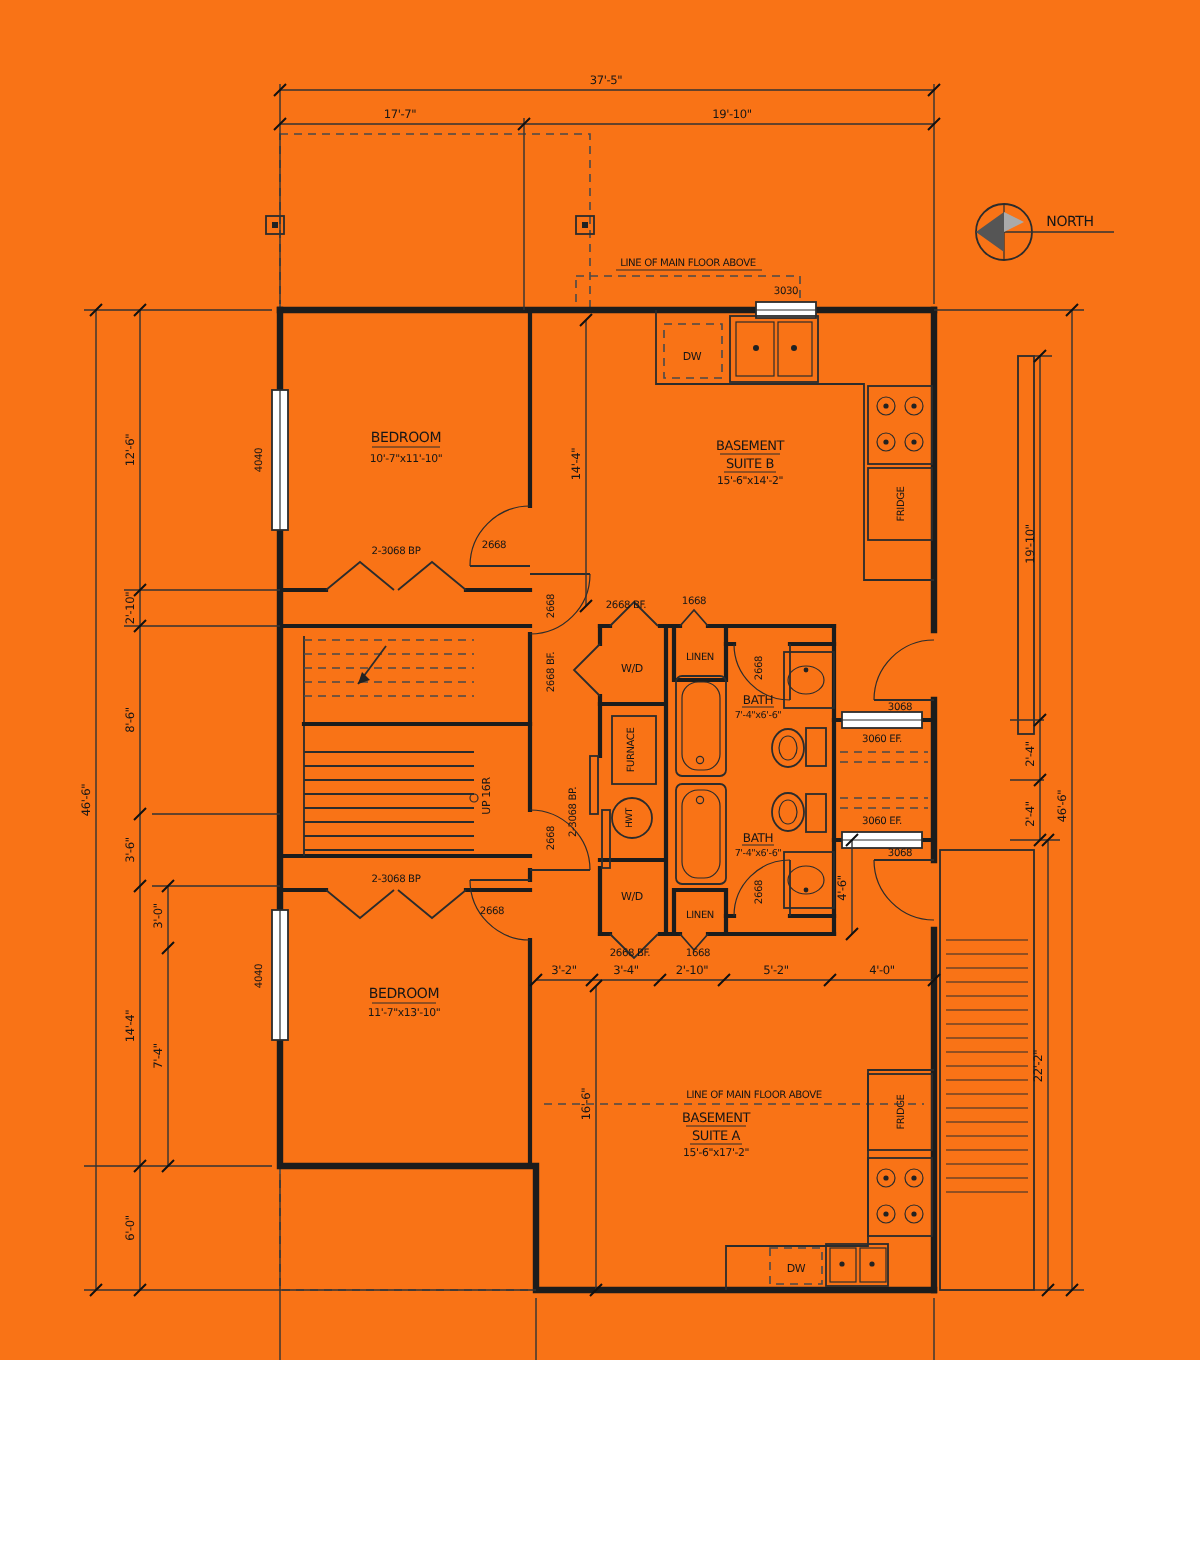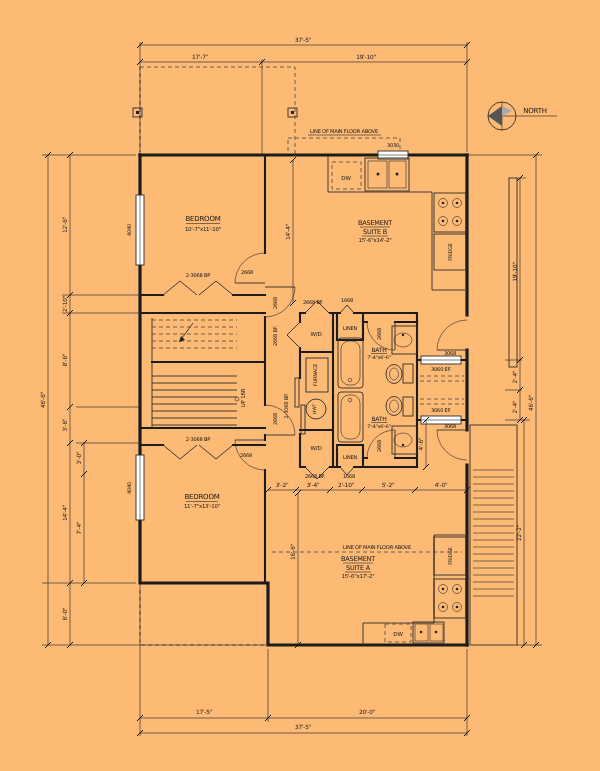--- a/index.html
+++ b/index.html
@@ -1,16 +1,16 @@
 <!DOCTYPE html>
 <html><head>
 <meta charset="utf-8">
 <style>
   html,body{margin:0;padding:0;background:#fff;}
-  #sheet{position:relative;width:600px;height:771px;background:#fdba74;overflow:hidden;}
+  #sheet{position:relative;width:600px;height:680px;background:#f97316;overflow:hidden;}
   svg{position:absolute;left:0;top:0;}
   svg text{font-family:"DejaVu Sans",sans-serif;fill:#161616;letter-spacing:-0.2px;}
   .wx{stroke:#1c1c1c;stroke-width:3.2;fill:none;stroke-linecap:square;}
   .wi{stroke:#1c1c1c;stroke-width:2.1;fill:none;stroke-linecap:square;}
   .t{stroke:#2c2c2c;stroke-width:0.9;fill:none;}
   .tt{stroke:#2c2c2c;stroke-width:0.6;fill:none;}
   .d{stroke:#4a4a4a;stroke-width:0.8;fill:none;stroke-dasharray:4 3;}
   .dim{stroke:#333;stroke-width:0.7;fill:none;}
   .tk{stroke:#111;stroke-width:1;fill:none;}
   .wf{fill:#fff;stroke:#2c2c2c;stroke-width:0.9;}

